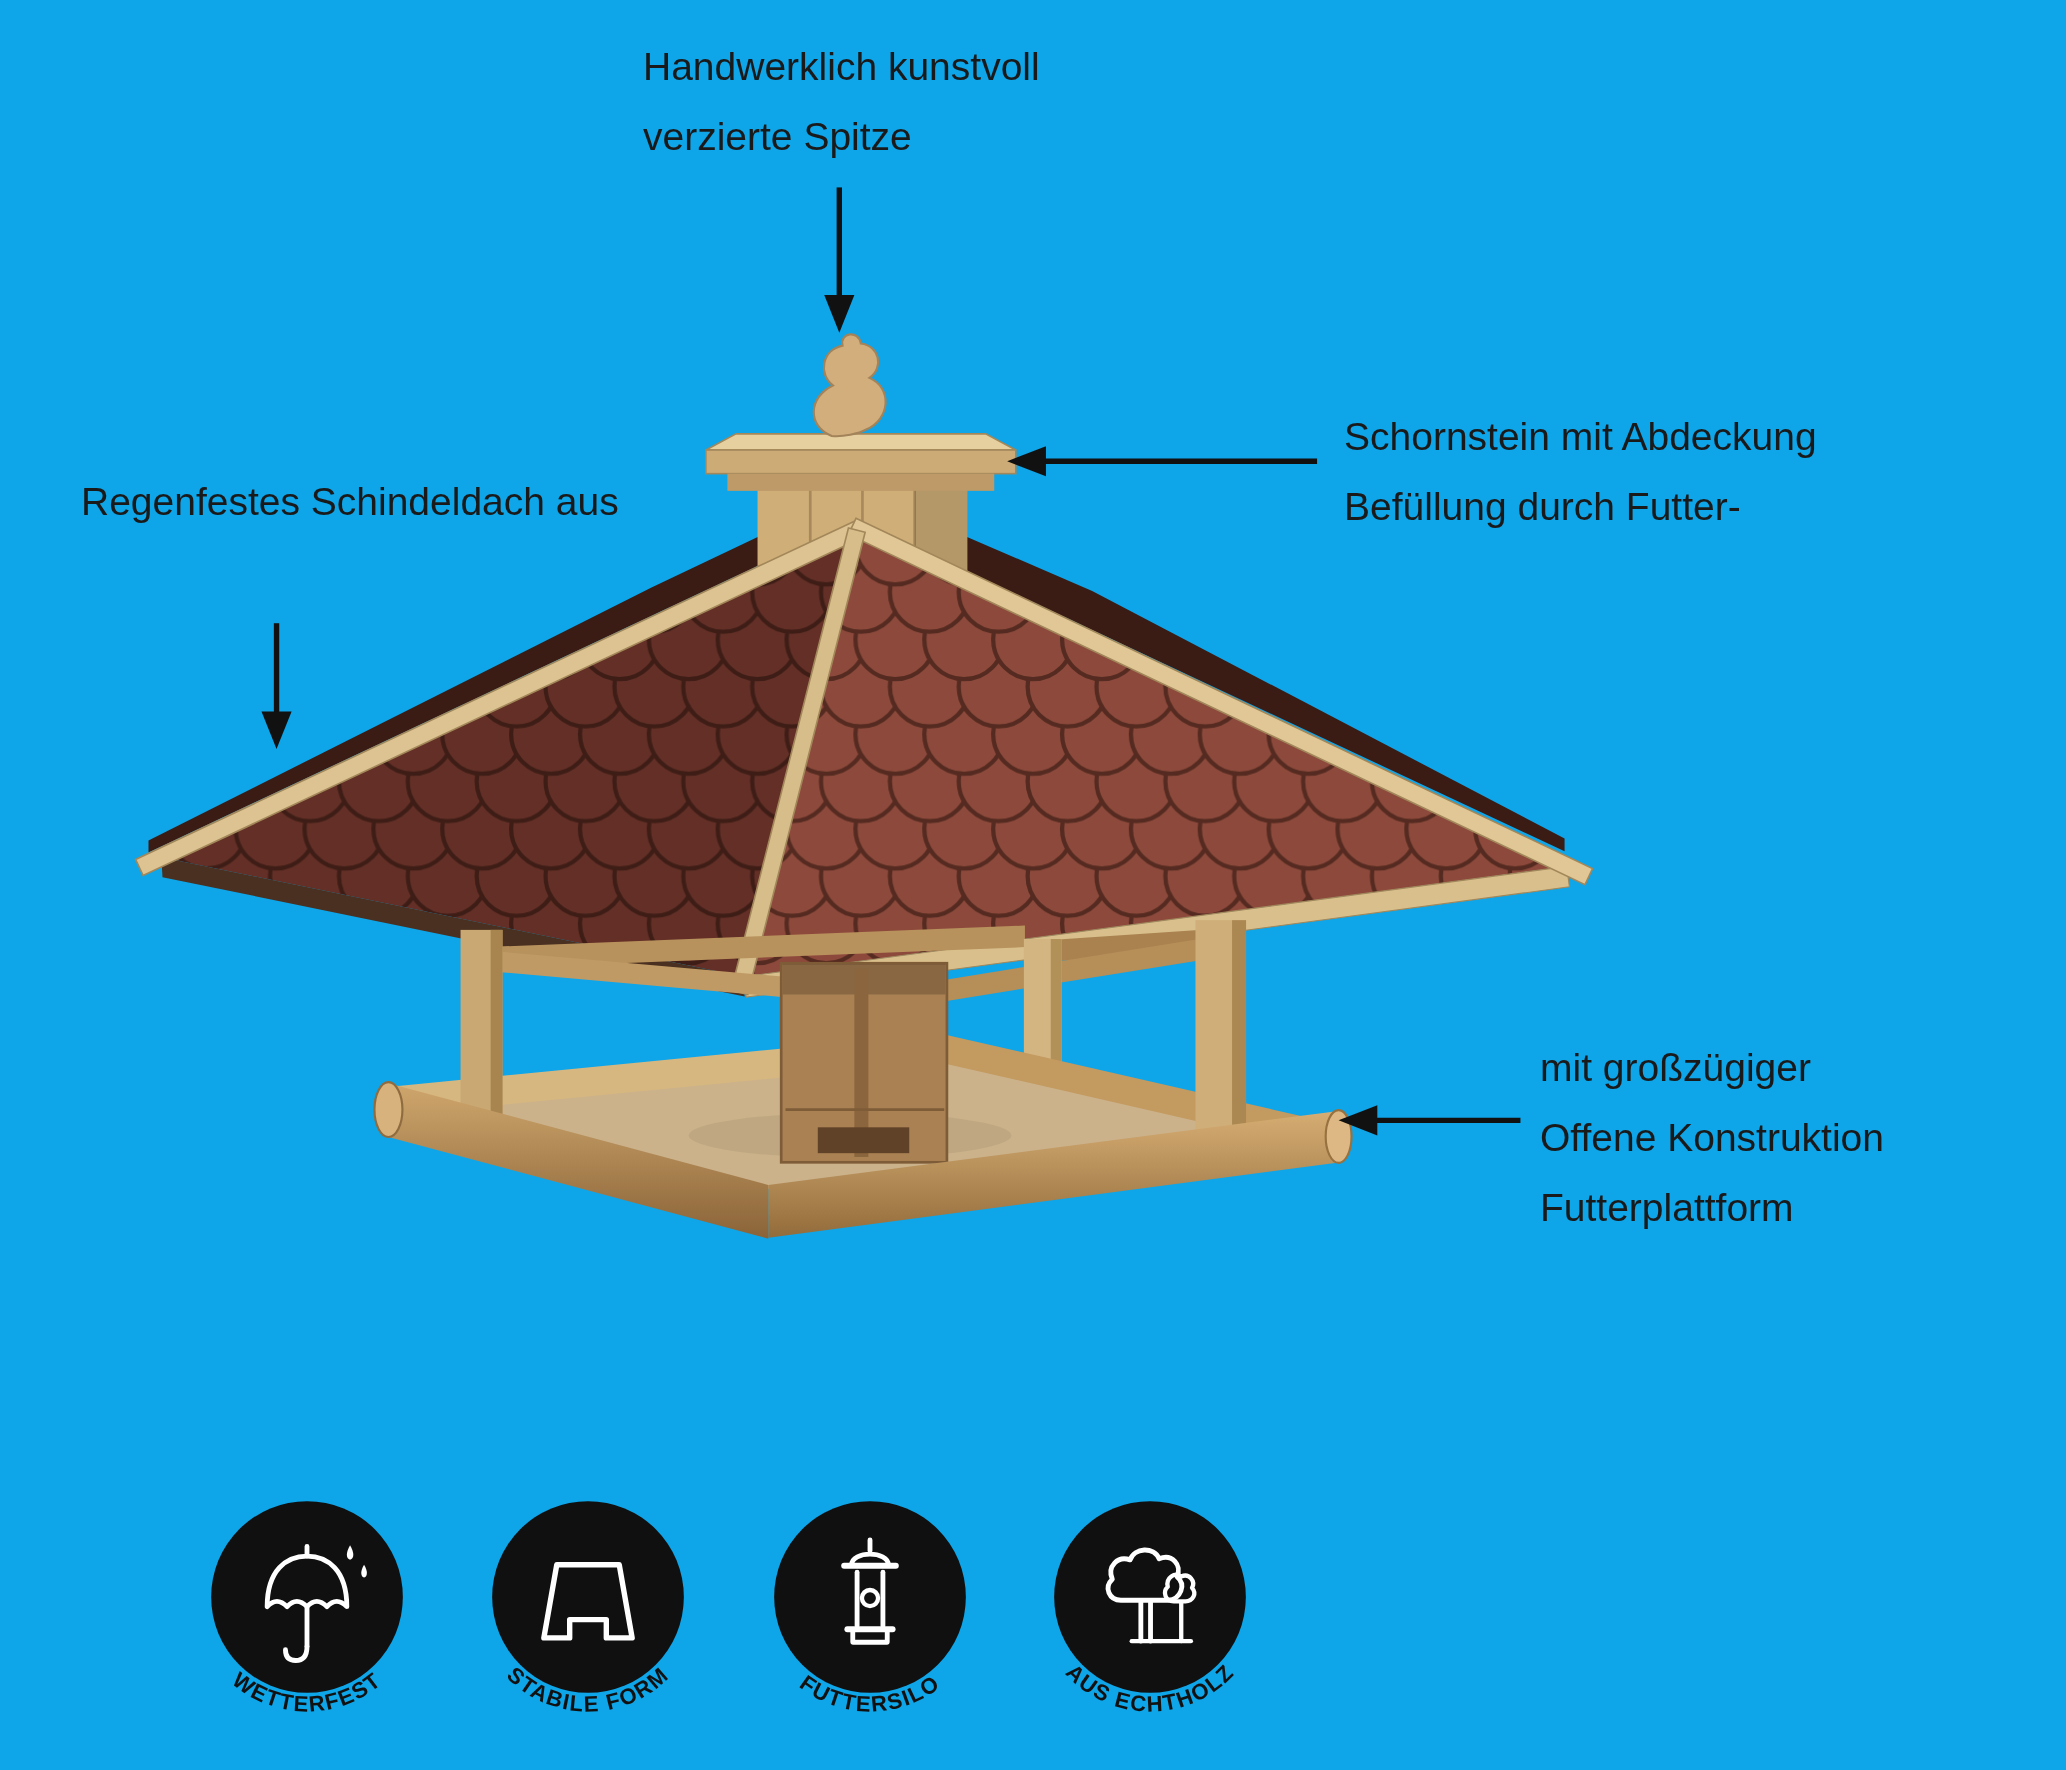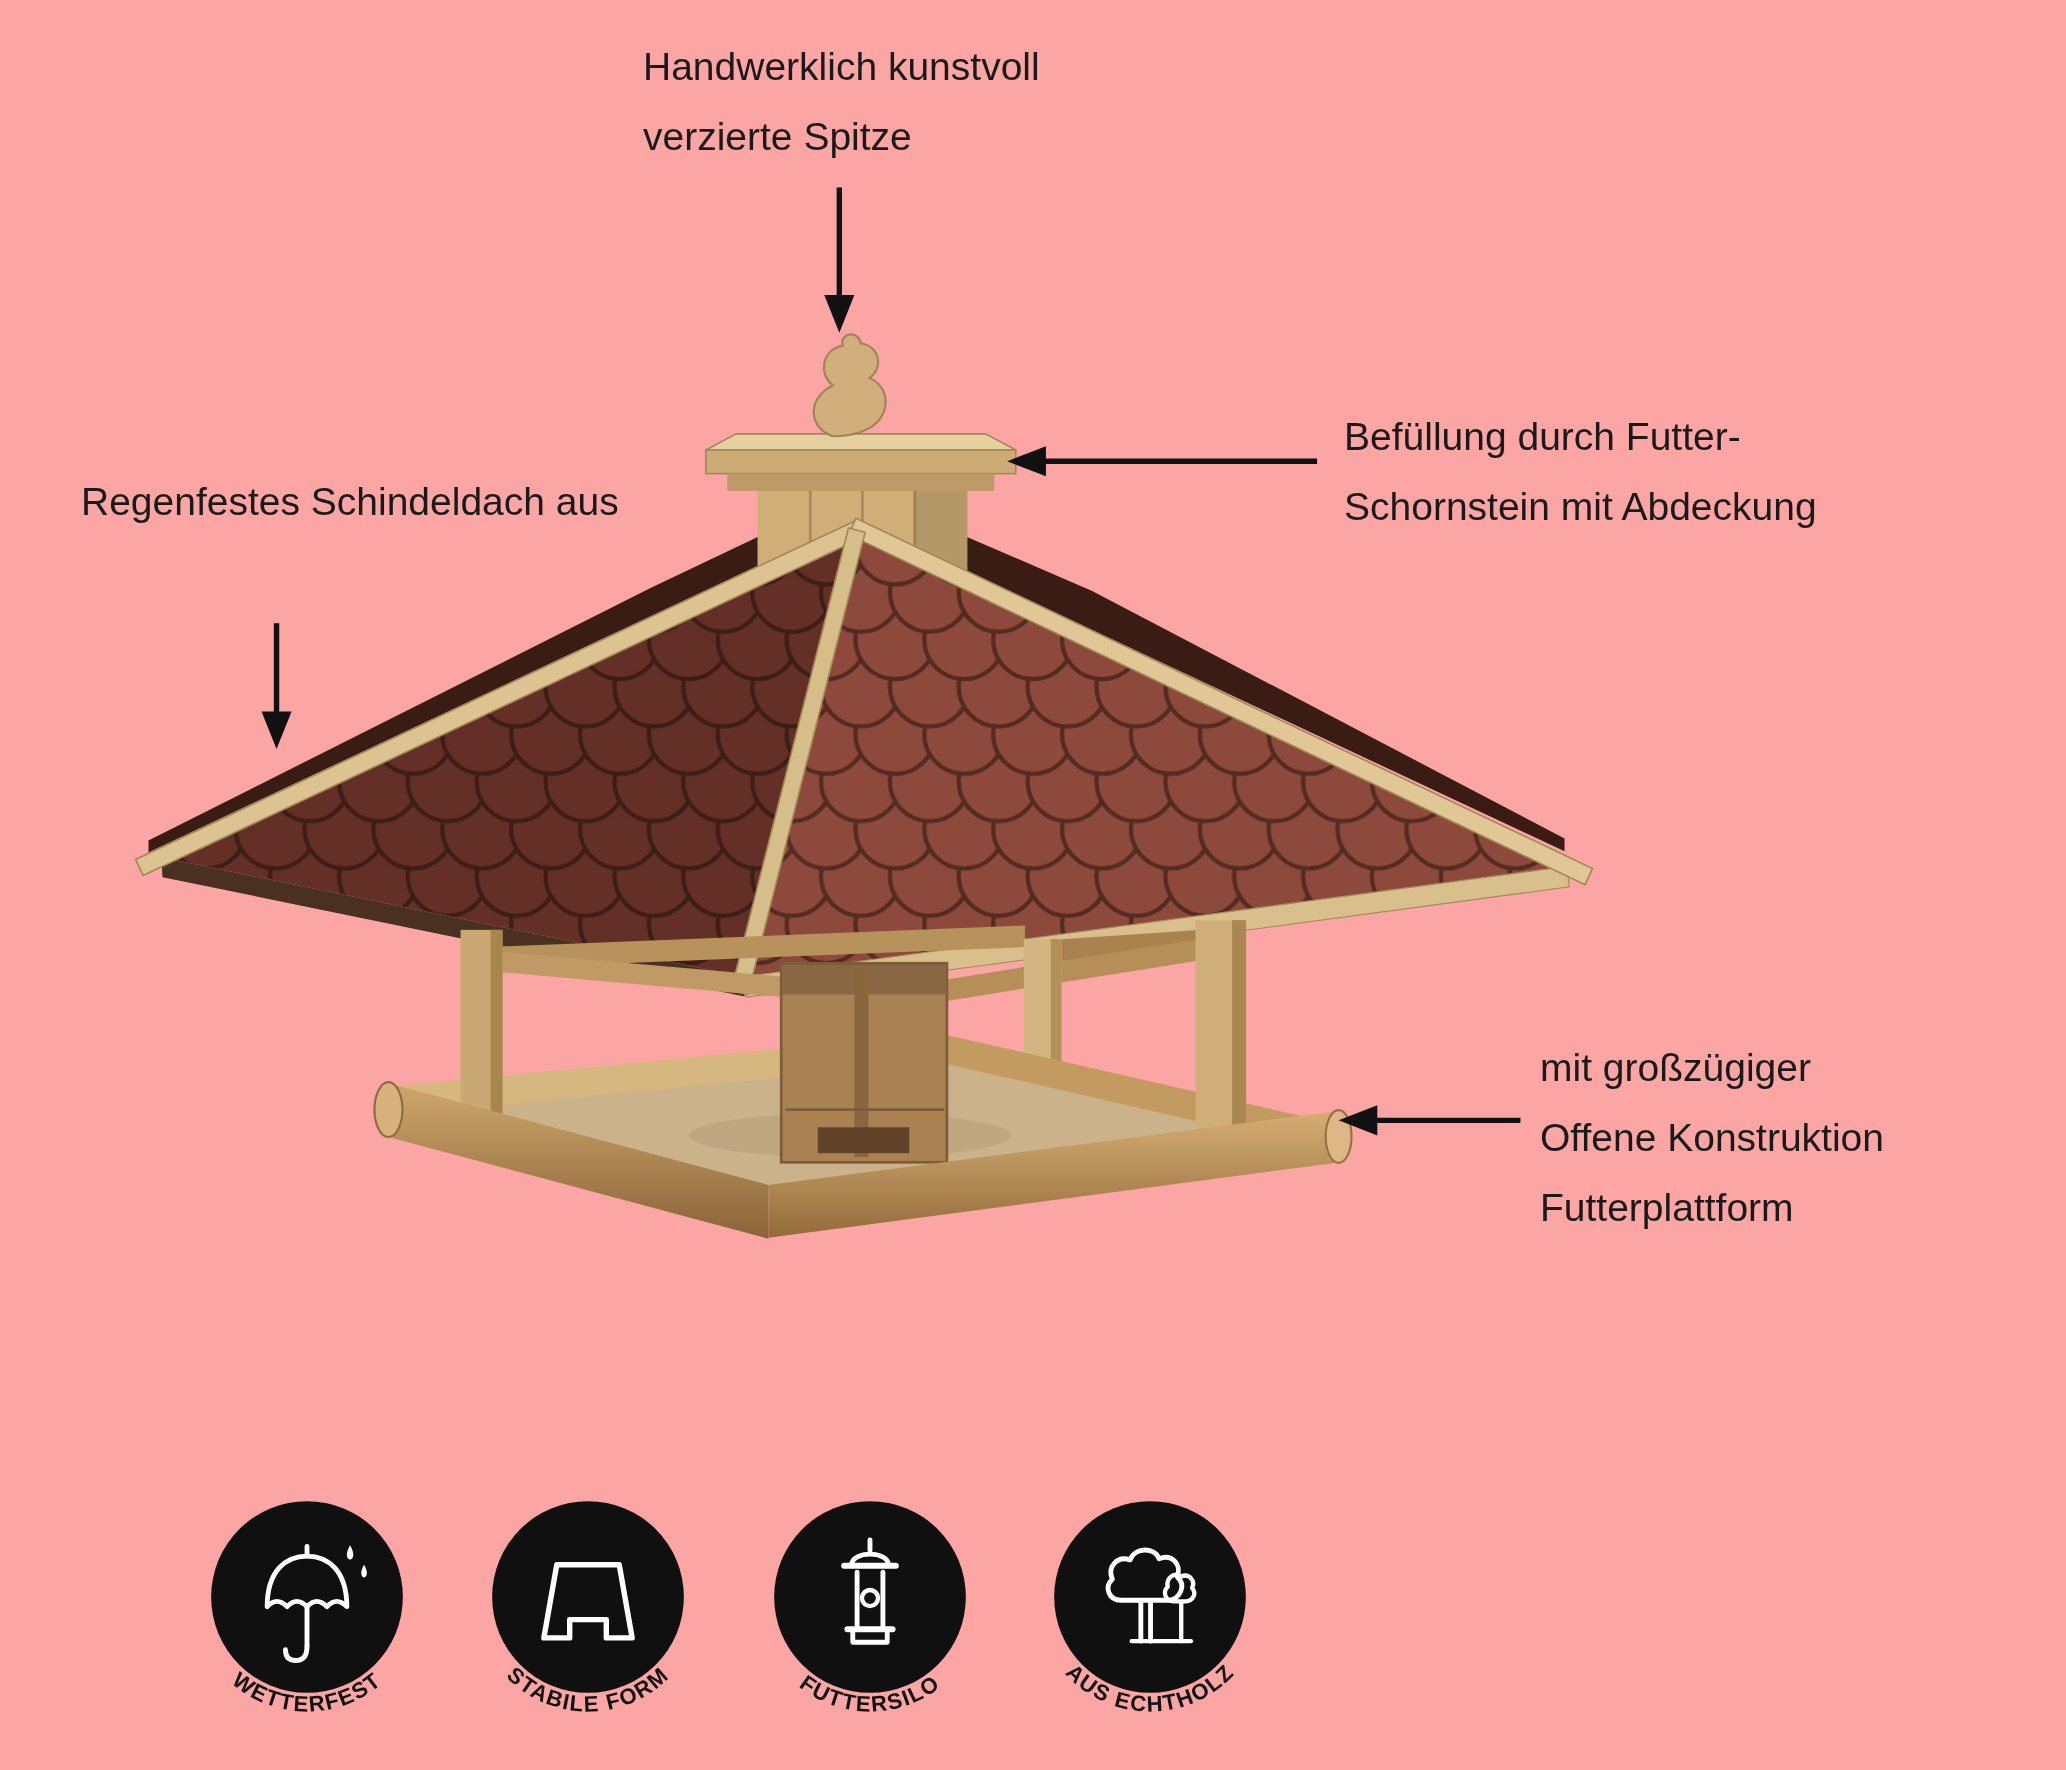--- a/index.html
+++ b/index.html
@@ -1,20 +1,20 @@
 <!DOCTYPE html>
 <html style="font-size:8.6px"><head>
 <meta charset="utf-8">
 <style>
   *{box-sizing:border-box}
   html,body{margin:0;padding:0;background:#ffffff}
   #canvas{
     position:relative;
     width:2066px;height:1771px;
-    background:#fca5a5;
+    background:#0ea5e9;
     font-family:"Liberation Sans",sans-serif;
     color:#1a1a1a;
     overflow:hidden;
   }
   .scene{position:absolute;left:0;top:0;width:2066px;height:1771px}
   .note{position:absolute;font-size:39px;line-height:70px;font-weight:400;white-space:nowrap;color:#1a1a1a}
   .badge{position:absolute;width:280px;height:280px}
   .badge-label{font-size:41px;font-weight:700;letter-spacing:3px;fill:#111111}
 </style>
 </head>
@@ -169,22 +169,22 @@
       </g>
     </g>
   </svg>
 
   <div class="note" style="left:643px;top:32px">
     <div>Handwerklich kunstvoll</div>
     <div>verzierte Spitze</div>
   </div>
 
   <div class="note" style="left:1344px;top:402px">
+    <div>Schornstein mit Abdeckung</div>
     <div>Befüllung durch Futter-</div>
-    <div>Schornstein mit Abdeckung</div>
   </div>
 
   <div class="note" style="left:81px;top:467px">
     <div>Regenfestes Schindeldach aus</div>
   </div>
 
   <div class="note" style="left:1540px;top:1033px">
     <div>mit großzügiger</div>
     <div>Offene Konstruktion</div>
     <div>Futterplattform</div>

